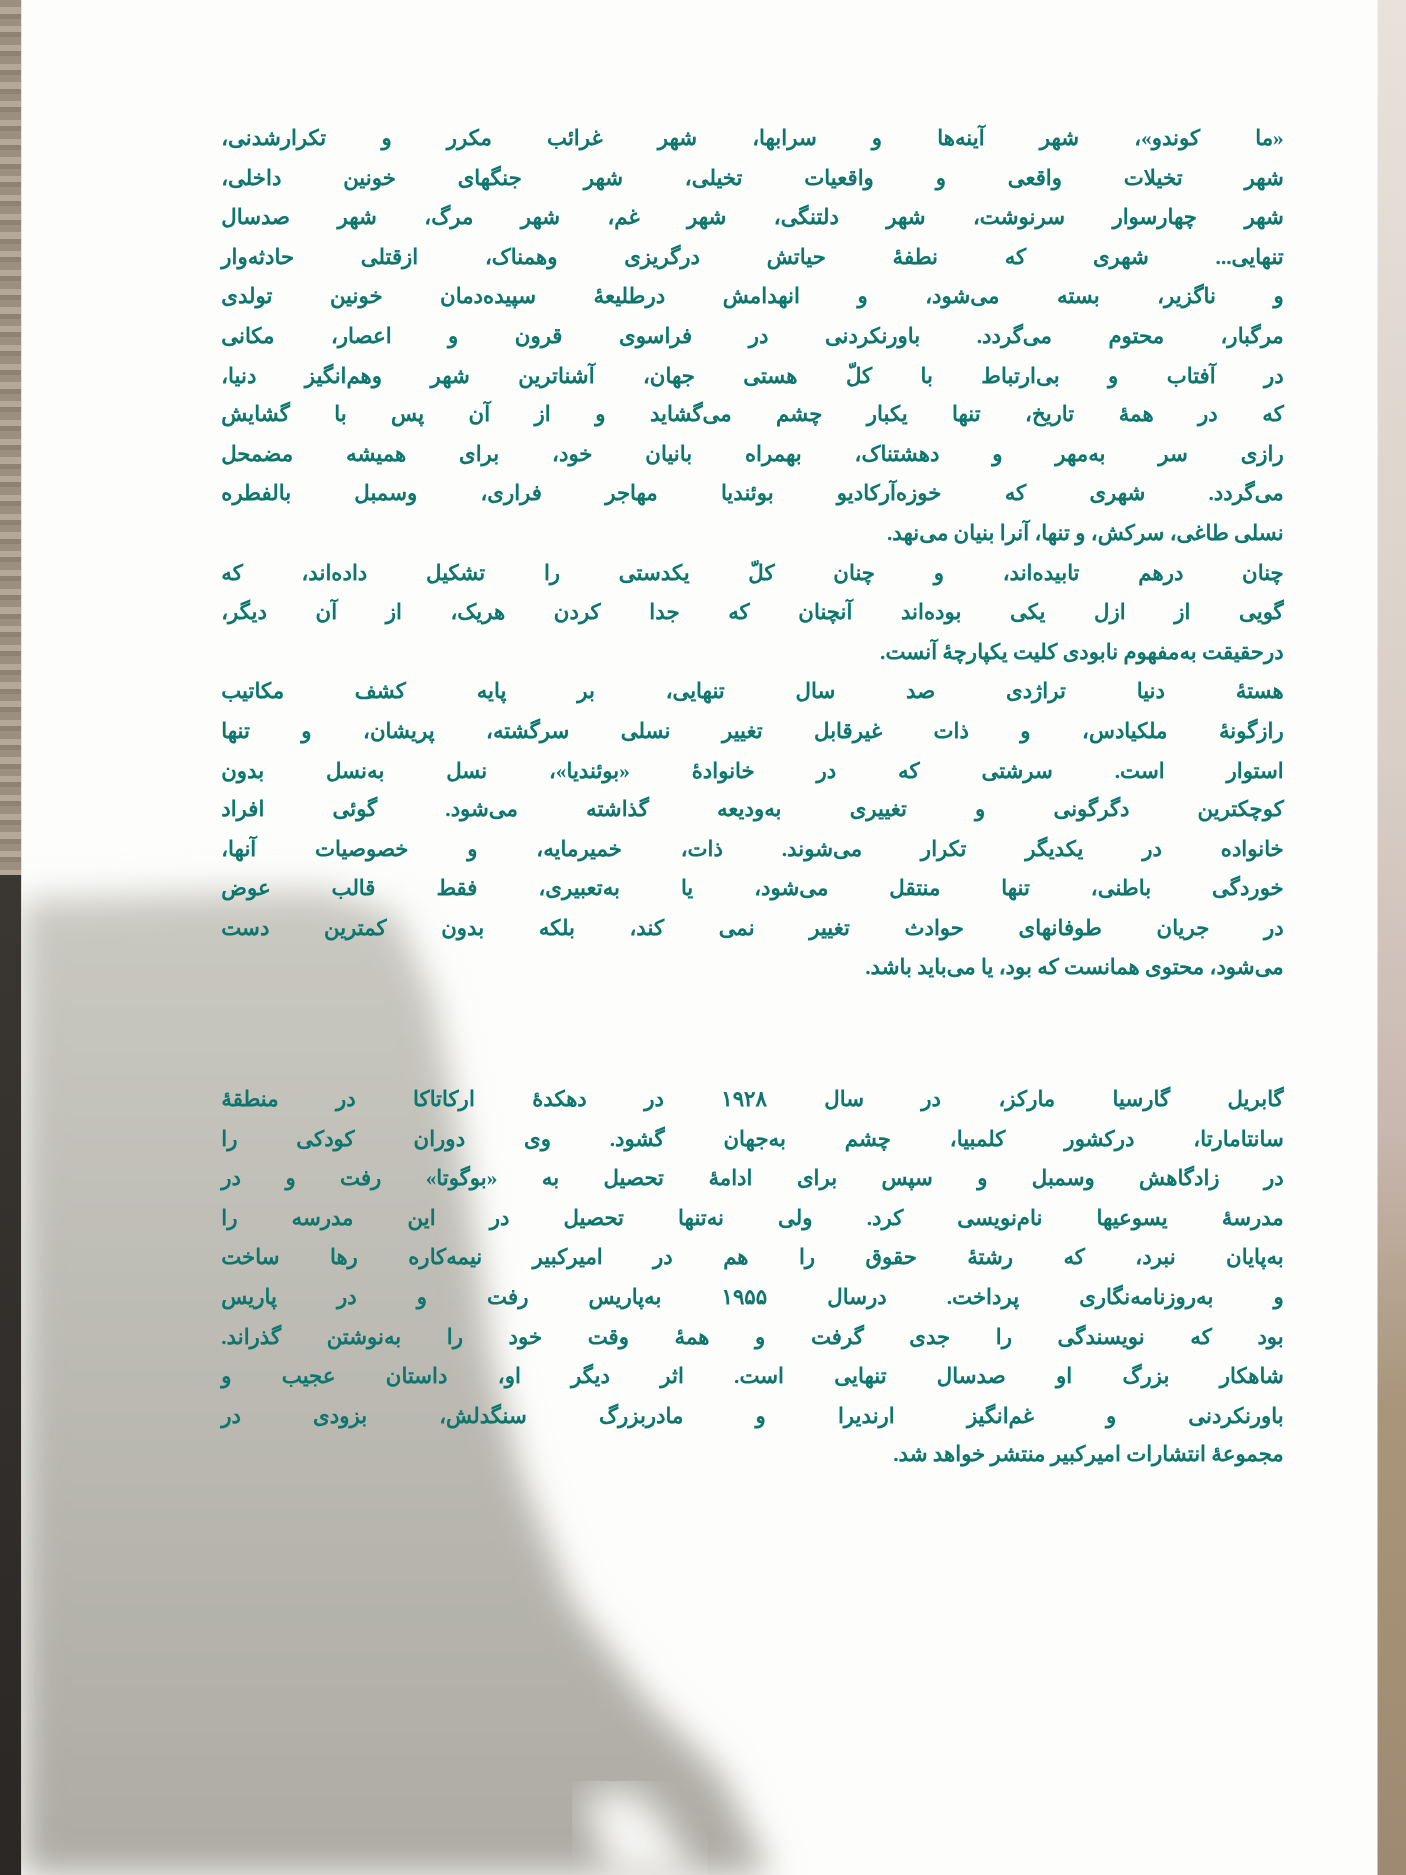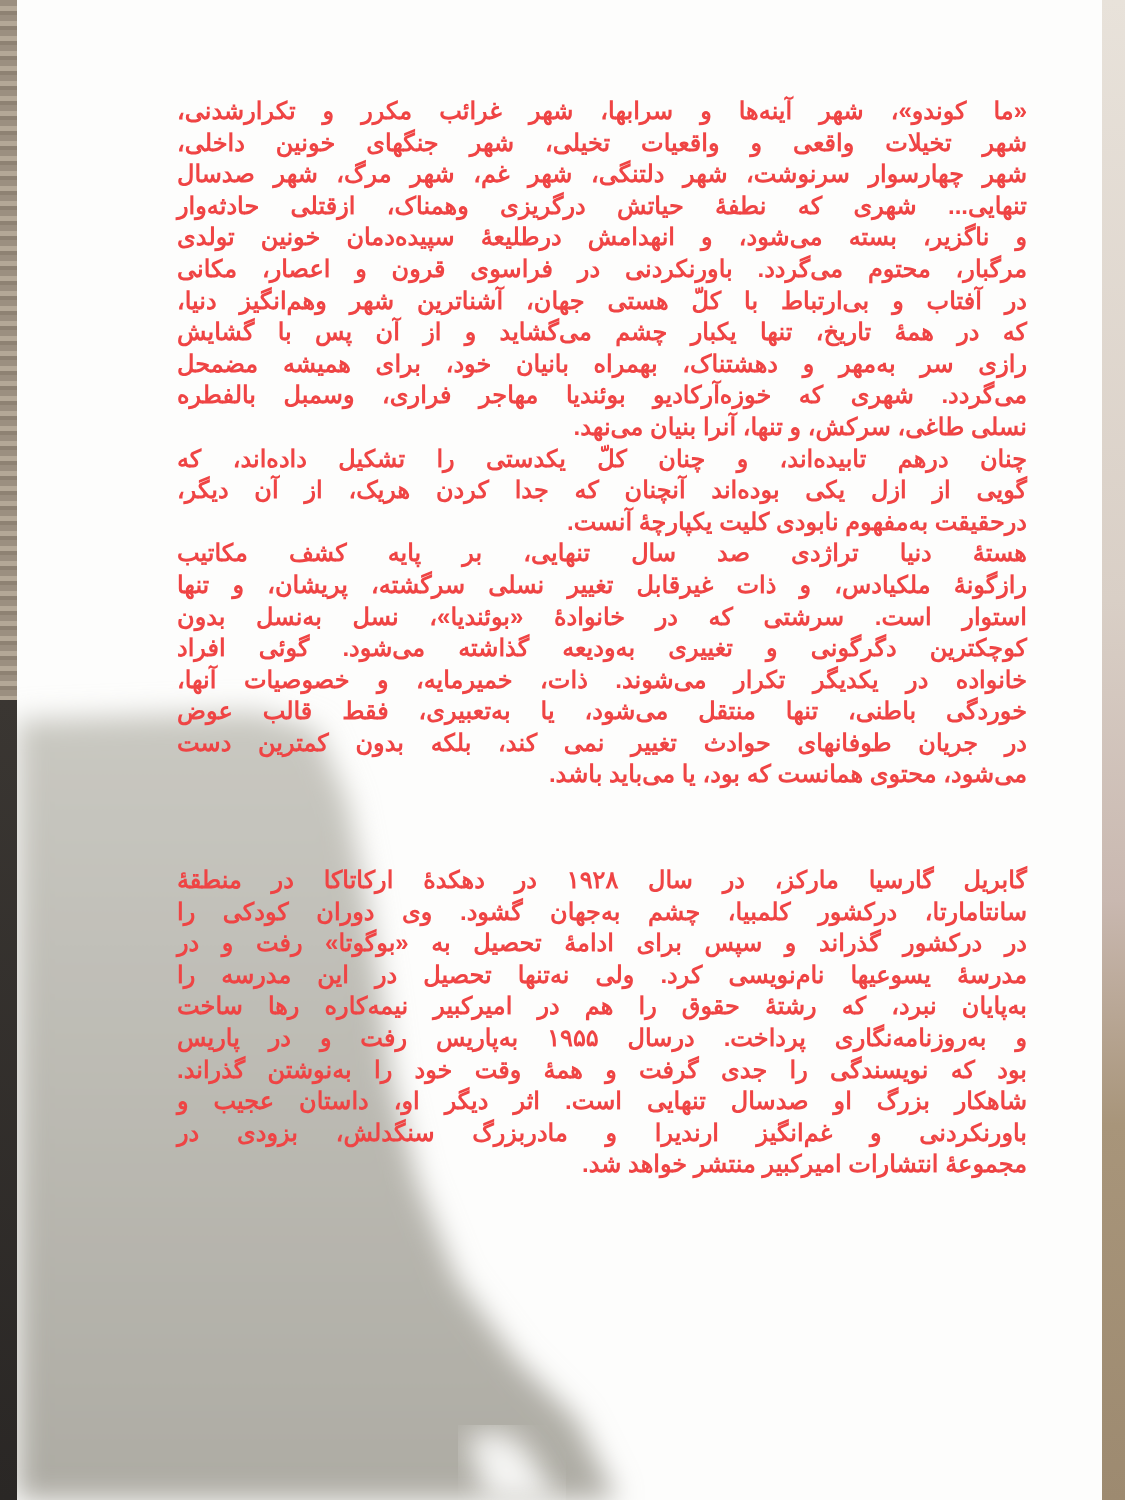--- a/index.html
+++ b/index.html
@@ -24,22 +24,22 @@
       position: absolute; left: 17px; top: 0; width: 1085px; height: 1500px;
       background: #fdfdfc; overflow: hidden;
     }
     .shadow {
       position: absolute; left: 0; top: 0; width: 1085px; height: 1500px;
       pointer-events: none;
     }
     .text-block {
       position: absolute; left: 160px; top: 95px; width: 850px;
       direction: rtl; text-align: justify; text-align-last: right;
-      color: #ef4444; font-size: 24px; line-height: 31.6px;
-      font-family: Liberation Sans, sans-serif; font-weight: bold;
+      color: #0f766e; font-size: 17px; line-height: 31.6px;
+      font-family: Liberation Serif, serif; font-weight: bold;
     }
     .para { margin: 0; }
     .para + .para { margin-top: 0; }
     .para.gap { margin-top: 74px; }
     .line { display: block; white-space: nowrap; text-align: justify; text-align-last: justify; }
     .line.last { text-align-last: right; }
   </style>
 </head>
 <body>
 
@@ -88,21 +88,21 @@
       <span class="line">استوار است. سرشتی که در خانوادهٔ «بوئندیا»، نسل به‌نسل بدون</span>
       <span class="line">کوچکترین دگرگونی و تغییری به‌ودیعه گذاشته می‌شود. گوئی افراد</span>
       <span class="line">خانواده در یکدیگر تکرار می‌شوند. ذات، خمیرمایه، و خصوصیات آنها،</span>
       <span class="line">خوردگی باطنی، تنها منتقل می‌شود، یا به‌تعبیری، فقط قالب عوض</span>
       <span class="line">در جریان طوفانهای حوادث تغییر نمی کند، بلکه بدون کمترین دست‌</span>
       <span class="line last">می‌شود، محتوی همانست که بود، یا می‌باید باشد.</span>
     </p>
     <p class="para gap">
       <span class="line">گابریل گارسیا مارکز، در سال ۱۹۲۸ در دهکدهٔ ارکاتاکا در منطقهٔ</span>
       <span class="line">سانتامارتا، درکشور کلمبیا، چشم به‌جهان گشود. وی دوران کودکی را</span>
-      <span class="line">در درکشور گذراند و سپس برای ادامهٔ تحصیل به «بوگوتا» رفت و در</span>
+      <span class="line">در زادگاهش وسمبل و سپس برای ادامهٔ تحصیل به «بوگوتا» رفت و در</span>
       <span class="line">مدرسهٔ یسوعیها نام‌نویسی کرد. ولی نه‌تنها تحصیل در این مدرسه را</span>
       <span class="line">به‌پایان نبرد، که رشتهٔ حقوق را هم در امیرکبیر نیمه‌کاره رها ساخت</span>
       <span class="line">و به‌روزنامه‌نگاری پرداخت. درسال ۱۹۵۵ به‌پاریس رفت و در پاریس</span>
       <span class="line">بود که نویسندگی را جدی گرفت و همهٔ وقت خود را به‌نوشتن گذراند.</span>
       <span class="line">شاهکار بزرگ او صدسال تنهایی است. اثر دیگر او، داستان عجیب و</span>
       <span class="line">باورنکردنی و غم‌انگیز ارندیرا و مادربزرگ سنگدلش، بزودی در</span>
       <span class="line last">مجموعهٔ انتشارات امیرکبیر منتشر خواهد شد.</span>
     </p>
   </div>
 </div>

